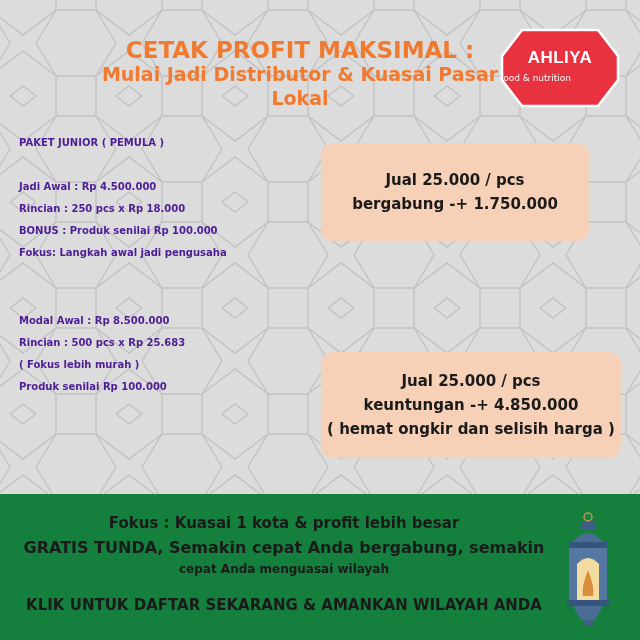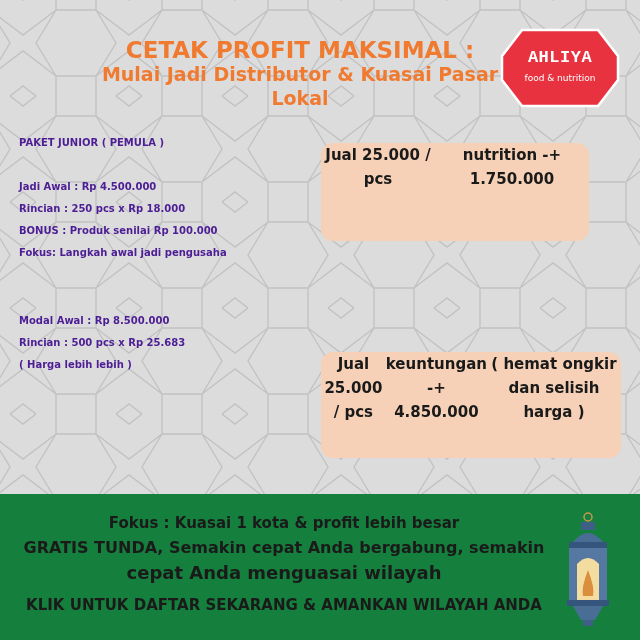--- a/index.html
+++ b/index.html
@@ -13,37 +13,37 @@
       position: absolute; left: 90px; top: 38px; width: 420px; text-align: center;
       color: #f07a2f; font-weight: bold; line-height: 24px;
     }
     .title .l1 { font-size: 23px; }
     .title .l2 { font-size: 19px; }
     .logo { position: absolute; left: 500px; top: 28px; width: 120px; height: 80px; }
     .logo svg { width: 120px; height: 80px; }
     .logo .brand {
       position: absolute; left: 0; top: 20px; width: 120px; text-align: center;
       color: #fff; font-weight: bold; font-size: 17px; letter-spacing: 0.5px;
-      font-family: Liberation Mono, monospace;
+      font-family: Liberation Sans, sans-serif;
     }
     .logo .tag {
-      position: absolute; left: 0; top: 45px; width: 120px; text-align: center;
+      position: absolute; left: 0; top: 45px; width: 120px; text-align: left;
       color: #fff; font-size: 9px;
     }
     .pkg {
       position: absolute; left: 19px; color: #4c1d95;
       font-family: "DejaVu Sans", sans-serif; font-weight: bold;
       font-size: 10px; line-height: 22px;
     }
     .pkg .head { margin-bottom: 22px; }
     .pkg .line { white-space: nowrap; }
     .box {
       position: absolute; background: #f6d1b7; border-radius: 12px;
       color: #1a1a1a; font-weight: bold; text-align: center;
-      display: flex; flex-direction: row; justify-content: center;
+      display: flex; flex-direction: column; justify-content: center;
       font-size: 15px; line-height: 24px;
     }
     .footer {
       position: absolute; left: 0; top: 494px; width: 640px; height: 146px;
       background: #15803d;
       padding-left: 16px;
     }
     .footer .t {
       position: absolute; left: 14px; width: 540px; text-align: center;
       color: #1a1a1a; font-weight: bold; white-space: nowrap;
@@ -80,39 +80,40 @@
 <div class="pkg" style="top:132px;">
   <div class="head">PAKET JUNIOR ( PEMULA )</div>
   <div class="line">Jadi Awal : Rp 4.500.000</div>
   <div class="line">Rincian : 250 pcs x Rp 18.000</div>
   <div class="line">BONUS : Produk senilai Rp 100.000</div>
   <div class="line">Fokus: Langkah awal jadi pengusaha</div>
 </div>
 
 <div class="box" style="left:321px; top:143px; width:268px; height:98px;">
   <div>Jual 25.000  / pcs</div>
-  <div>nutrition -+ 1.750.000</div>
+  <div>bergabung -+ 1.750.000</div>
 </div>
 
 <div class="pkg" style="top:310px;">
   <div class="line">Modal Awal : Rp 8.500.000</div>
   <div class="line">Rincian : 500 pcs x Rp 25.683</div>
-  <div class="line">( Harga lebih lebih )</div>
+  <div class="line">( Fokus lebih murah )</div>
+  <div class="line">Produk senilai Rp 100.000</div>
 </div>
 
 <div class="box" style="left:321px; top:352px; width:300px; height:106px;">
   <div>Jual 25.000  / pcs</div>
   <div>keuntungan -+ 4.850.000</div>
   <div>( hemat ongkir dan selisih harga )</div>
 </div>
 
 <div class="footer">
   <div class="t" style="top:20px; font-size:15px;">Fokus : Kuasai 1 kota &amp; profit lebih besar</div>
   <div class="t" style="top:44px; font-size:16px;">GRATIS TUNDA, Semakin cepat Anda bergabung, semakin</div>
-  <div class="t" style="top:68px; font-size:18px;">cepat Anda menguasai wilayah</div>
+  <div class="t" style="top:68px; font-size:12px;">cepat Anda menguasai wilayah</div>
   <div class="t" style="top:102px; font-size:15px;">KLIK UNTUK DAFTAR SEKARANG &amp; AMANKAN WILAYAH ANDA</div>
 </div>
 
 <svg class="lantern" viewBox="0 0 50 118">
   <circle cx="25" cy="5" r="4" fill="none" stroke="#c9944f" stroke-width="1.5"></circle>
   <rect x="18" y="10" width="14" height="8" fill="#3f5f86"></rect>
   <path d="M10 30 Q25 12 40 30 Z" fill="#4a6d96"></path>
   <rect x="6" y="30" width="38" height="6" fill="#35557c"></rect>
   <path d="M6 36 L44 36 L44 88 L6 88 Z" fill="#5578a2"></path>
   <path d="M14 88 L14 52 Q25 40 36 52 L36 88 Z" fill="#f3dca0"></path>

